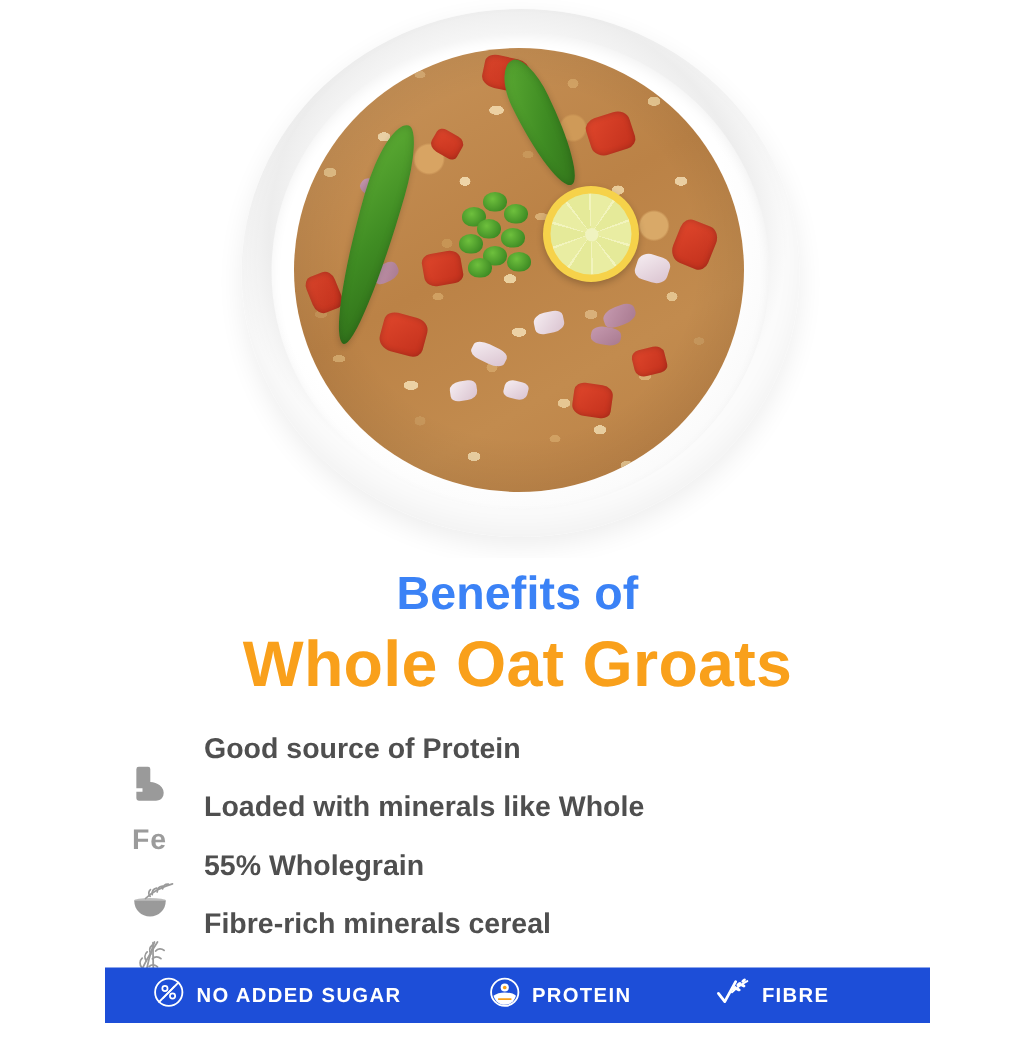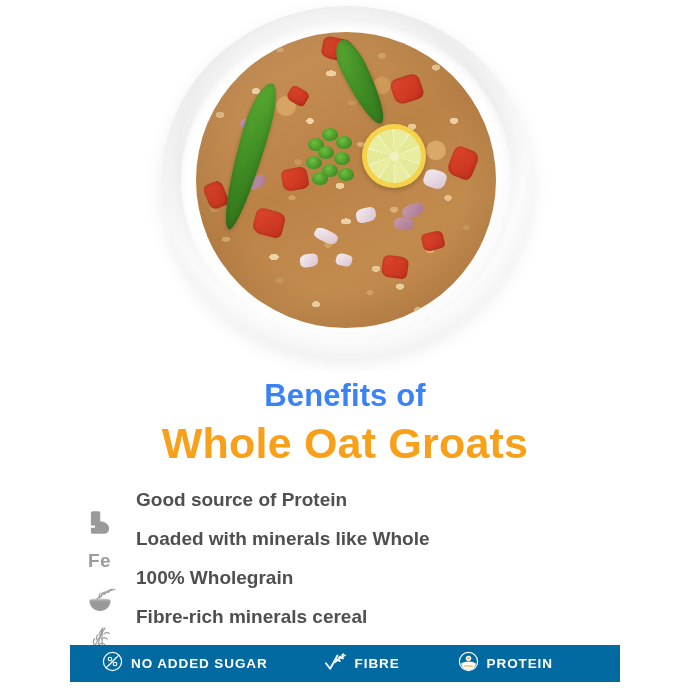--- a/index.html
+++ b/index.html
@@ -253,21 +253,21 @@
     white-space: nowrap;
   }
 
   
   .badge-bar {
     position: absolute;
     left: 70px;
     top: 645px;
     width: 550px;
     height: 37px;
-    background: #0369a1;
+    background: #1d4ed8;
     display: flex;
     align-items: center;
   }
   .badge {
     display: flex;
     align-items: center;
     gap: 8px;
     color: #ffffff;
   }
   .badge-1 { margin-left: 32px; }
@@ -375,21 +375,21 @@
           </g>
           <g stroke="#9a9a9a" stroke-width="1.15" fill="none" stroke-linecap="round">
             <path d="M9 12 C13 8 19 4.5 27 2.2"></path>
             <path d="M13.5 9.4 C13.2 7.2 14.4 5.6 16.4 5.1"></path>
             <path d="M16.8 7.6 C16.8 5.4 18.2 3.9 20.3 3.7"></path>
             <path d="M20.4 5.6 C20.7 3.6 22.2 2.3 24.3 2.4"></path>
             <path d="M12.1 10.6 C10.8 9.1 10.9 7.3 12.3 6.1"></path>
           </g>
         </svg>
       </span>
-      <span class="benefit-label">100% Wholegrain</span>
+      <span class="benefit-label">55% Wholegrain</span>
     </div>
 
     <div class="benefit-row">
       <span class="benefit-icon">
         <svg width="26" height="28" viewBox="0 0 26 28" aria-hidden="true">
           <g stroke="#9a9a9a" stroke-width="1.2" fill="none" stroke-linecap="round">
             <path d="M4 27 C7 20 11 12 17 3"></path>
             <path d="M9 26 C10 19 12 11 15 3"></path>
             <path d="M14.5 25.5 C14 19 14 11 14 3.5"></path>
             <path d="M6.5 20 C5 18 5 15.5 6.8 13.8"></path>
@@ -415,46 +415,46 @@
             <circle cx="9.1" cy="9.1" r="2.0"></circle>
             <circle cx="14.9" cy="14.9" r="2.0"></circle>
             <path d="M8.0 16.2 L16.0 7.8" stroke-linecap="round"></path>
           </g>
           <path d="M4.7 19.3 L19.3 4.7" stroke="#ffffff" stroke-width="1.5" stroke-linecap="round"></path>
         </svg>
       </span>
       <span class="badge-label">NO ADDED SUGAR</span>
     </div>
 
-    <div class="badge badge-3">
-      <span class="badge-ico">
-        <svg width="23" height="22" viewBox="0 0 26 24" aria-hidden="true">
-          <path d="M2.2 13.4 L7.0 19.6 L15.2 4.6" fill="none" stroke="#ffffff" stroke-width="2.1" stroke-linecap="round" stroke-linejoin="round"></path>
-          <g stroke="#ffffff" stroke-width="1.5" fill="none" stroke-linecap="round">
-            <path d="M12.4 12.6 C15.6 9.6 19.6 6.4 24.0 4.2"></path>
-          </g>
-          <g fill="#ffffff">
-            <ellipse cx="14.0" cy="9.6" rx="2.1" ry="1.2" transform="rotate(-38 14 9.6)"></ellipse>
-            <ellipse cx="17.0" cy="10.4" rx="2.1" ry="1.2" transform="rotate(26 17 10.4)"></ellipse>
-            <ellipse cx="17.6" cy="6.6" rx="2.1" ry="1.2" transform="rotate(-38 17.6 6.6)"></ellipse>
-            <ellipse cx="20.6" cy="7.4" rx="2.1" ry="1.2" transform="rotate(26 20.6 7.4)"></ellipse>
-            <ellipse cx="21.2" cy="3.8" rx="2.0" ry="1.1" transform="rotate(-38 21.2 3.8)"></ellipse>
-          </g>
-        </svg>
-      </span>
-      <span class="badge-label">FIBRE</span>
-    </div>
-
     <div class="badge badge-2">
       <span class="badge-ico">
         <svg width="21" height="21" viewBox="0 0 24 24" aria-hidden="true">
           <circle cx="12" cy="12" r="10.4" fill="none" stroke="#ffffff" stroke-width="1.4"></circle>
           <path d="M3.4 14.6 C5.5 13.0 8.6 12.1 12 12.1 C15.4 12.1 18.5 13.0 20.6 14.6 C19.3 19.0 16.0 21.6 12 21.6 C8.0 21.6 4.7 19.0 3.4 14.6 z" fill="#ffffff"></path>
           <circle cx="12" cy="8.4" r="3.1" fill="#ffffff"></circle>
           <circle cx="12" cy="8.4" r="1.4" fill="#F9A01B"></circle>
           <path d="M7.4 17.2 h9.2" stroke="#F9A01B" stroke-width="1.3" stroke-linecap="round"></path>
         </svg>
       </span>
       <span class="badge-label">PROTEIN</span>
     </div>
+
+    <div class="badge badge-3">
+      <span class="badge-ico">
+        <svg width="23" height="22" viewBox="0 0 26 24" aria-hidden="true">
+          <path d="M2.2 13.4 L7.0 19.6 L15.2 4.6" fill="none" stroke="#ffffff" stroke-width="2.1" stroke-linecap="round" stroke-linejoin="round"></path>
+          <g stroke="#ffffff" stroke-width="1.5" fill="none" stroke-linecap="round">
+            <path d="M12.4 12.6 C15.6 9.6 19.6 6.4 24.0 4.2"></path>
+          </g>
+          <g fill="#ffffff">
+            <ellipse cx="14.0" cy="9.6" rx="2.1" ry="1.2" transform="rotate(-38 14 9.6)"></ellipse>
+            <ellipse cx="17.0" cy="10.4" rx="2.1" ry="1.2" transform="rotate(26 17 10.4)"></ellipse>
+            <ellipse cx="17.6" cy="6.6" rx="2.1" ry="1.2" transform="rotate(-38 17.6 6.6)"></ellipse>
+            <ellipse cx="20.6" cy="7.4" rx="2.1" ry="1.2" transform="rotate(26 20.6 7.4)"></ellipse>
+            <ellipse cx="21.2" cy="3.8" rx="2.0" ry="1.1" transform="rotate(-38 21.2 3.8)"></ellipse>
+          </g>
+        </svg>
+      </span>
+      <span class="badge-label">FIBRE</span>
+    </div>
   </div>
 
 </div>
 
 </body></html>

